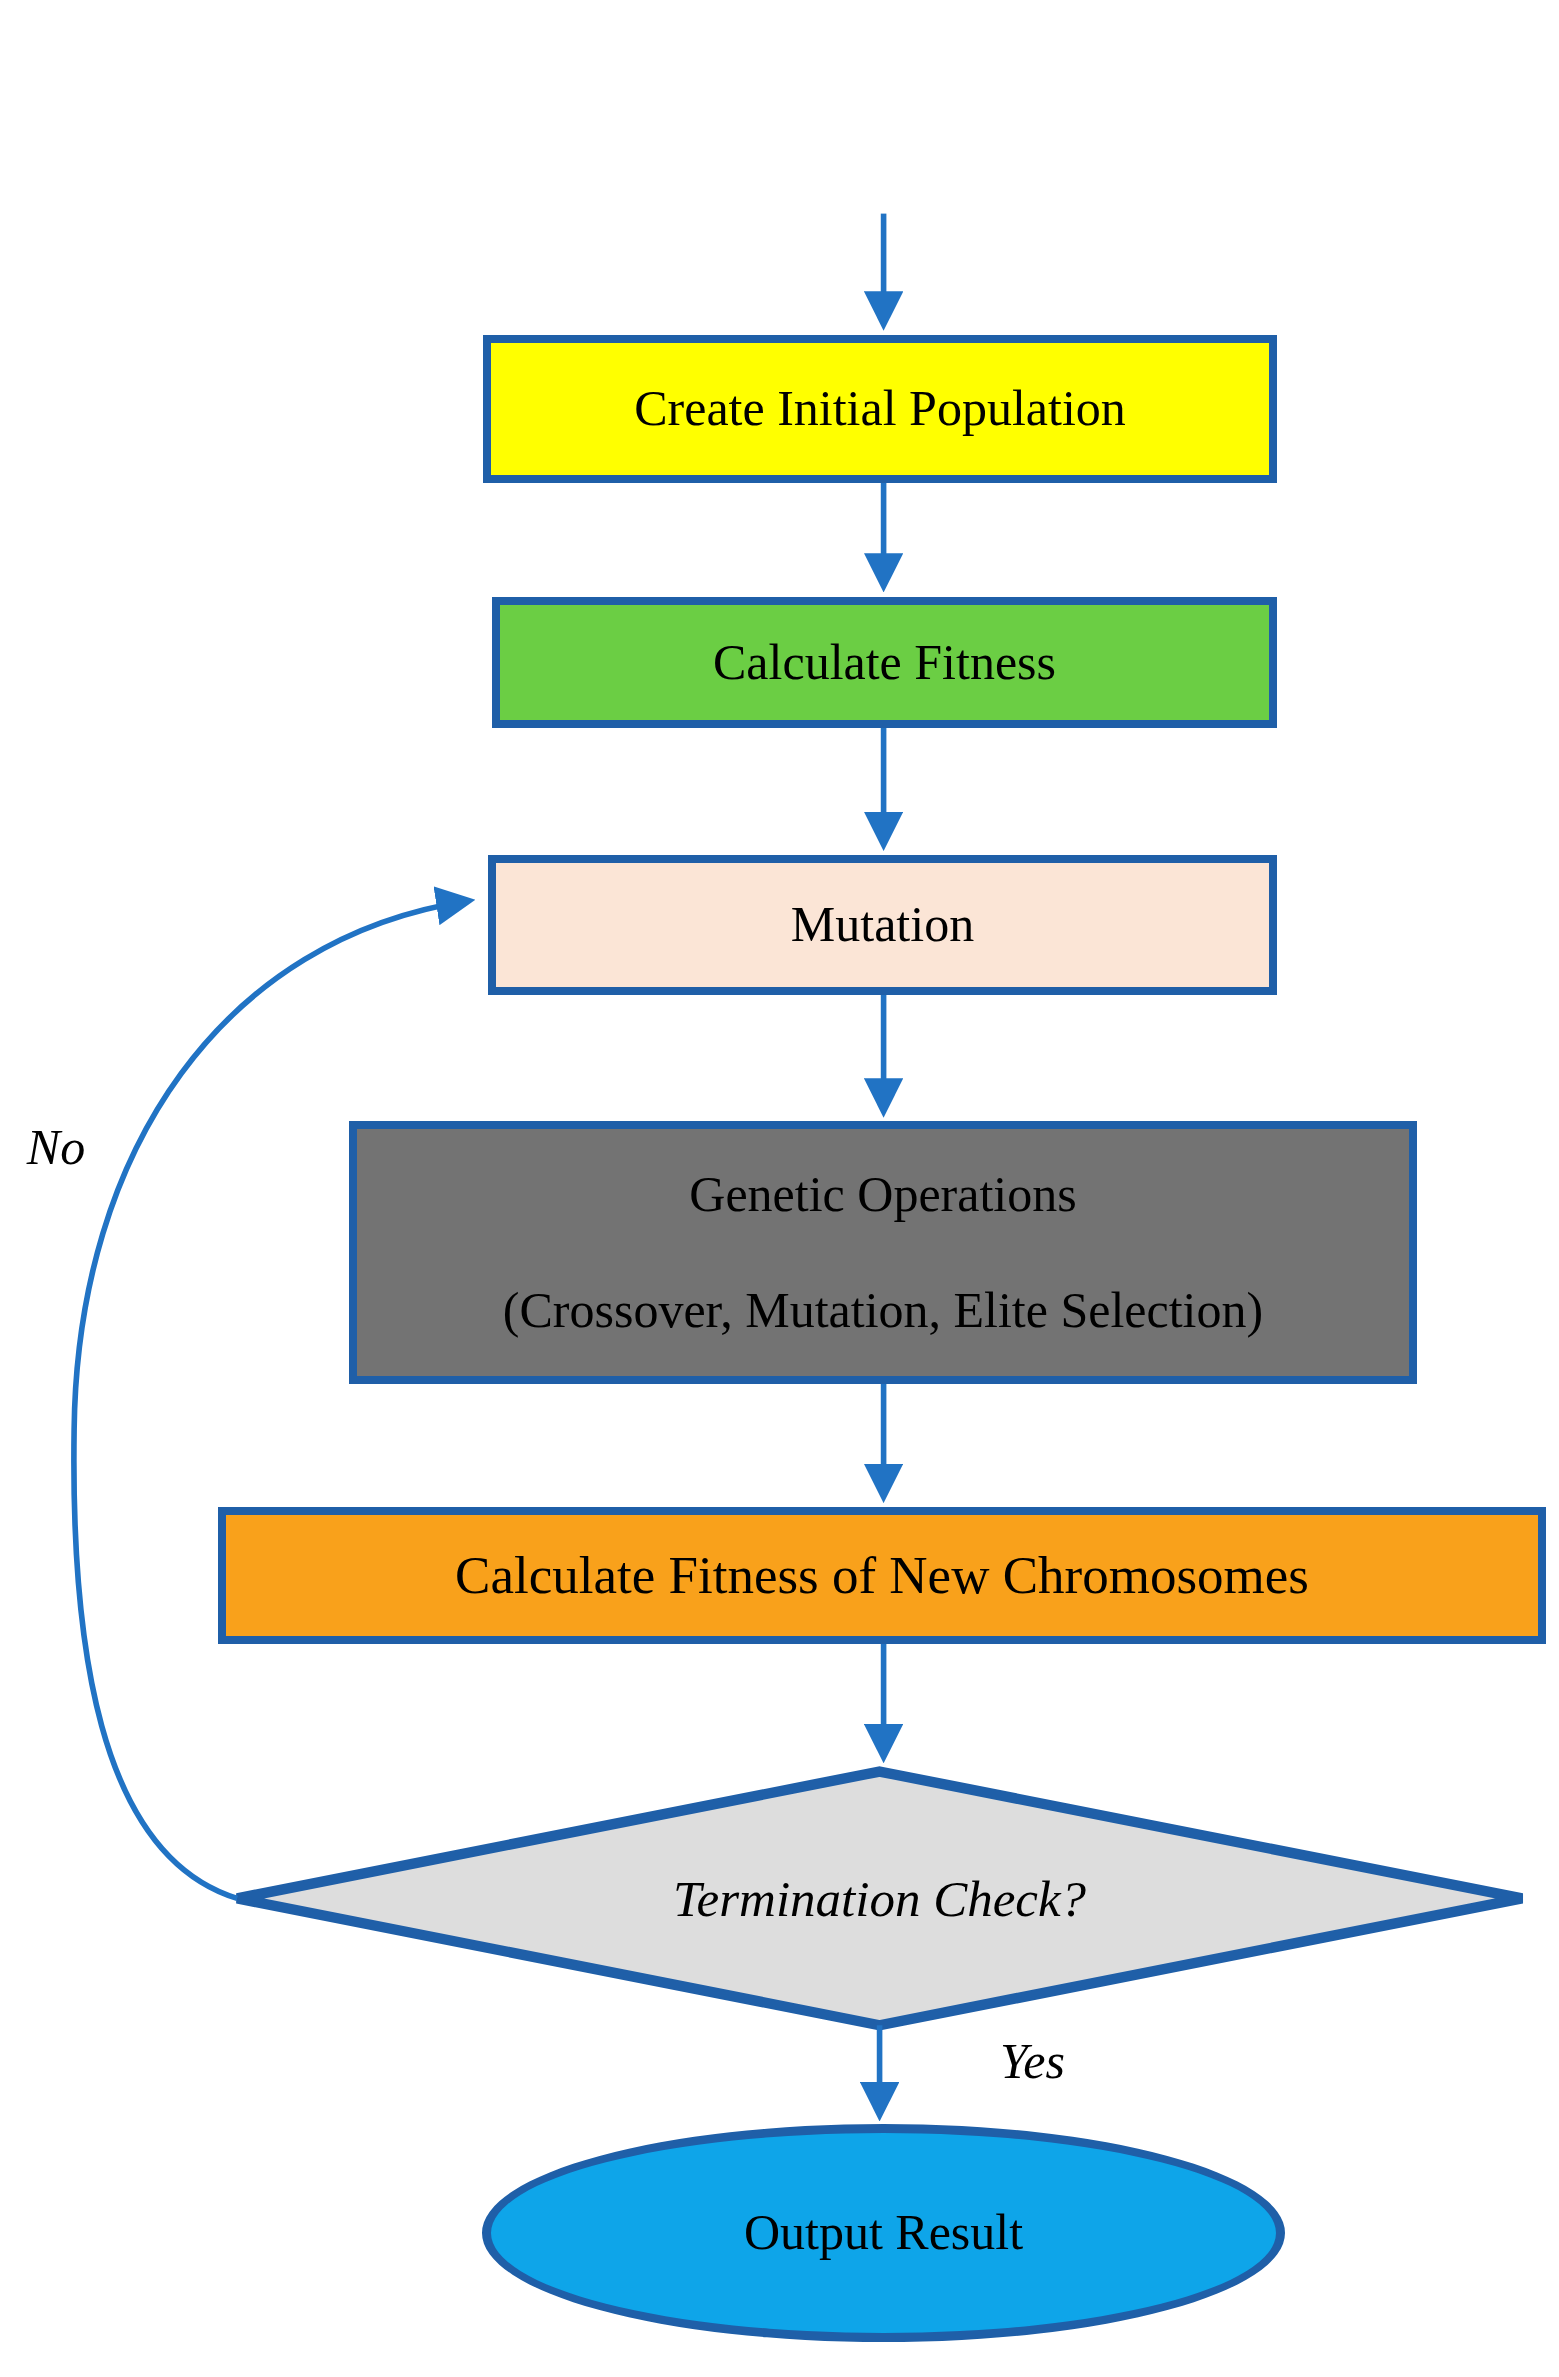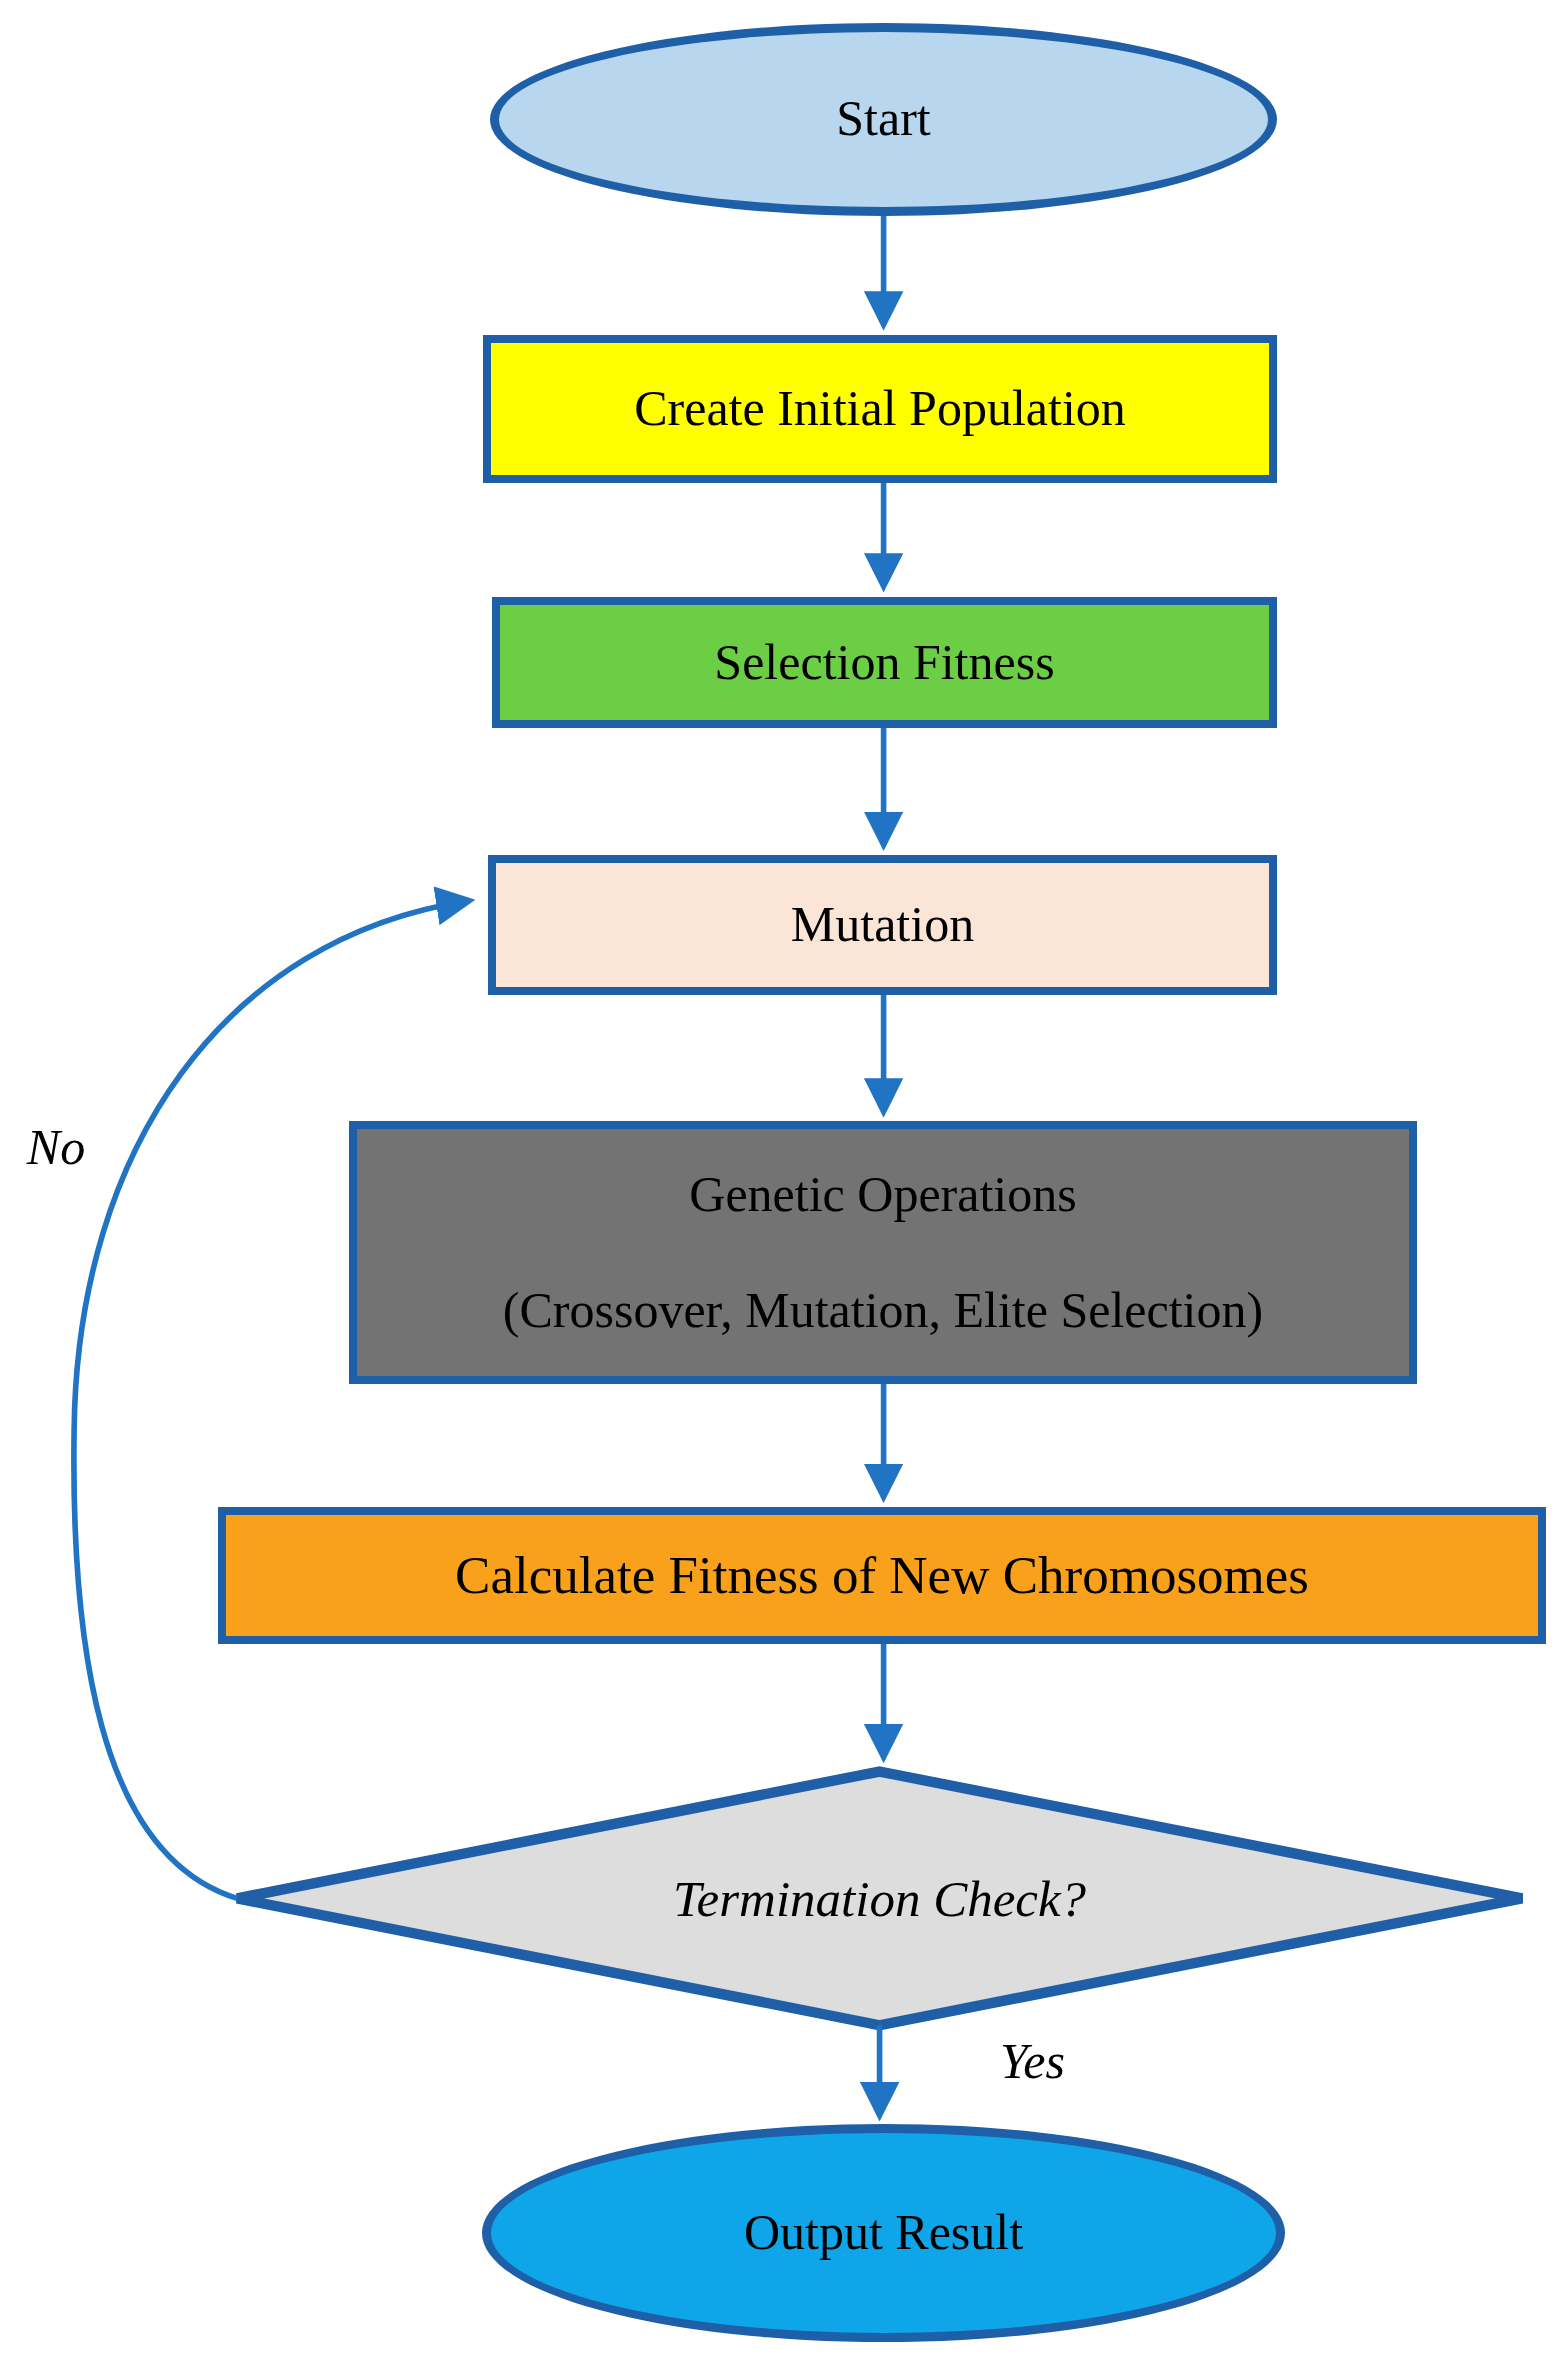--- a/index.html
+++ b/index.html
@@ -73,30 +73,27 @@
     <path d="M1100,599 L1100,728" stroke="#2173C4" stroke-width="7" fill="none" marker-end="url(#arrowhead)"></path>
     <path d="M1100,904 L1100,1050" stroke="#2173C4" stroke-width="7" fill="none" marker-end="url(#arrowhead)"></path>
     <path d="M1100,1237 L1100,1382" stroke="#2173C4" stroke-width="7" fill="none" marker-end="url(#arrowhead)"></path>
     <path d="M1100,1722 L1100,1862" stroke="#2173C4" stroke-width="7" fill="none" marker-end="url(#arrowhead)"></path>
     <path d="M1100,2044 L1100,2186" stroke="#2173C4" stroke-width="7" fill="none" marker-end="url(#arrowhead)"></path>
     <path d="M1095,2522 L1095,2632" stroke="#2173C4" stroke-width="7" fill="none" marker-end="url(#arrowhead)"></path>
 
     <path d="M295,2364 C120,2310 88,2040 92,1780 C96,1430 280,1168 582,1122" stroke="#2173C4" stroke-width="7" fill="none" marker-end="url(#arrowhead)"></path>
   </svg>
 
-  <div class="node ellipse node-start" style="background-color: rgb(184, 214, 238);">
-    <span>Start</span>
-  </div>
 
   <div class="node node-create" style="background-color: rgb(255, 255, 0);">
     <span>Create Initial Population</span>
   </div>
 
   <div class="node node-fitness" style="background-color: rgb(107, 206, 68);">
-    <span>Selection Fitness</span>
+    <span>Calculate Fitness</span>
   </div>
 
   <div class="node node-selection" style="background-color: rgb(251, 229, 214);">
     <span>Mutation</span>
   </div>
 
   <div class="node node-genetic" style="background-color: #737373;">
     <span>Genetic Operations</span>
     <span>(Crossover, Mutation, Elite Selection)</span>
   </div>

